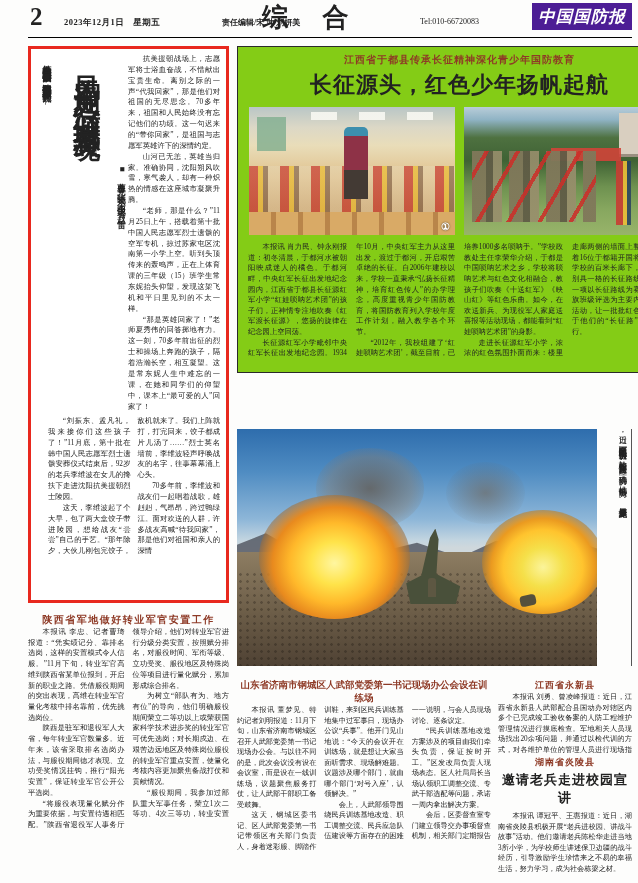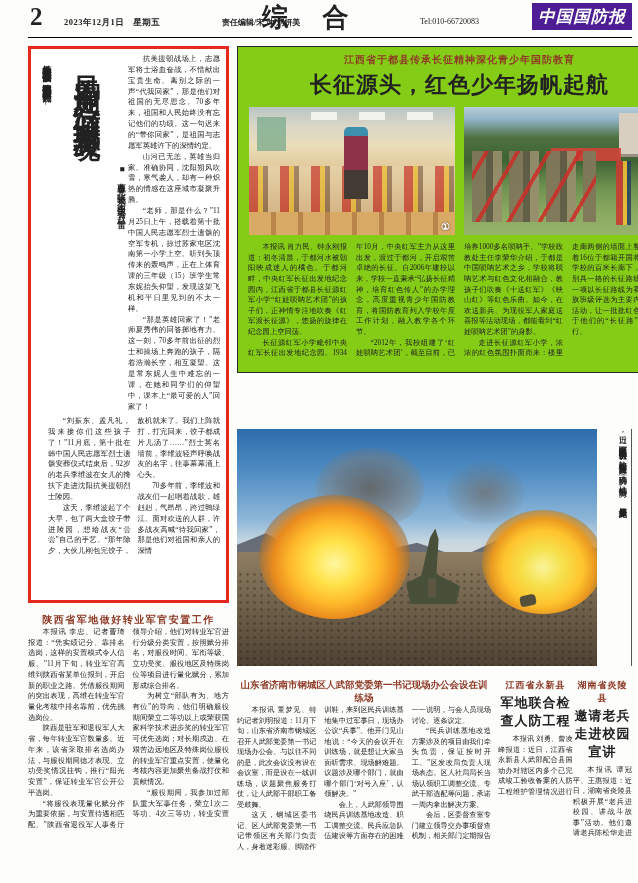--- a/index.html
+++ b/index.html
@@ -108,21 +108,21 @@
            line-height:1.47;text-align:justify}
 
   
   .gc{left:237px;top:679px;width:254px;height:204px}
   .gc-kicker{text-align:center;font-size:9.5px;font-weight:700;color:#8e3a26}
   .gc-headline{text-align:center;font-size:19px;font-weight:900;letter-spacing:2px;margin:3px 0 7px}
   .gc-cols{column-count:3;column-gap:8px;height:150px;overflow:hidden;font-size:7.2px;
            line-height:1.46;text-align:justify}
 
   
-  .briefs{left:498px;top:679px;width:134px;height:204px;display:flex;}
+  .briefs{left:498px;top:679px;width:134px;height:204px;display:flex;flex-direction:column;}
   .bk{text-align:center;font-size:9px;font-weight:700;color:#8e3a26;letter-spacing:1px}
   .bh{text-align:center;font-size:13px;font-weight:900;letter-spacing:1px;margin:2px 0 4px}
   .bb{font-size:7.2px;line-height:1.46;text-align:justify;overflow:hidden}
   .bb1{height:64px}.bb2{height:72px}
 </style>
 </head>
 <body>
 
 <div class="abs hdr-pagenum">2</div>
 <div class="abs hdr-date"><span>2023年12月1日</span>　<span>星期五</span></div>
@@ -219,21 +219,20 @@
     <p>会上，人武部领导围绕民兵训练基地改造、职工调整交流、民兵应急队伍建设等方面存在的困难一一说明，与会人员现场讨论、逐条议定。</p>
     <p>“民兵训练基地改造方案涉及的项目由我们牵头负责，保证按时开工。”区发改局负责人现场表态。区人社局局长当场认领职工调整交流、专武干部选配等问题，承诺一周内拿出解决方案。</p>
     <p>会后，区委督查室专门建立领导交办事项督查机制，相关部门定期报告事项完成进度，确保涉军事项高效落实。</p>
 
   </div>
 </div>
 
 <div class="abs briefs">
   <div>
     <div class="bk">江西省永新县</div>
-    <div class="bh">军地联合检查人防工程</div>
     <div class="bb bb1">
         <p>本报讯 刘勇、曾凌峰报道：近日，江西省永新县人武部配合县国动办对辖区内多个已完成竣工验收备案的人防工程维护管理情况进行摸底检查。军地相关人员现场找出20余项问题，并通过以检代训的方式，对各维护单位的管理人员进行现场指导和培训，要求及时做好整改，确保人防工程处于良好使用状态。</p>
       </div>
   </div>
   <div>
     <div class="bk">湖南省炎陵县</div>
     <div class="bh">邀请老兵走进校园宣讲</div>
     <div class="bb bb2">
         <p>本报讯 谭冠平、王惠报道：近日，湖南省炎陵县积极开展“老兵进校园、讲战斗故事”活动。他们邀请老兵陈松华走进当地3所小学，为学校师生讲述保卫边疆的战斗经历，引导激励学生珍惜来之不易的幸福生活，努力学习，成为社会栋梁之材。</p>
       </div>

